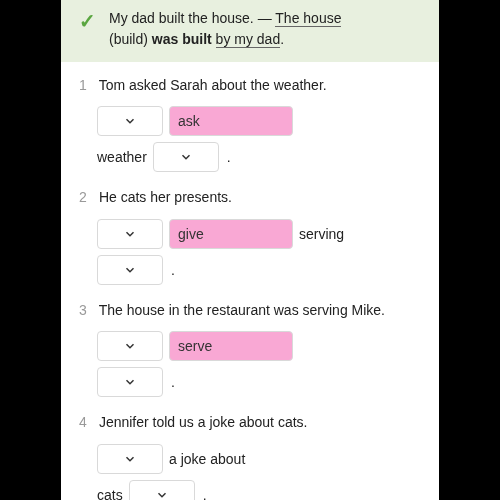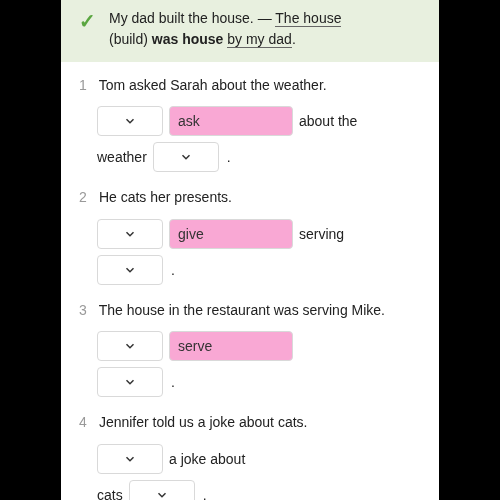--- a/index.html
+++ b/index.html
@@ -81,35 +81,34 @@
   </style>
 </head>
 <body>
 
 <div class="page">
 
   <div class="example">
     <span class="checkmark">✓</span>
     <span>My dad built the house. — </span><span class="u">The house</span>
     <br>
-    <span>(build) </span><b>was house</b><span> </span><span class="u">by my dad</span><span>.</span>
+    <span>(build) </span><b>was built</b><span> </span><span class="u">by my dad</span><span>.</span>
   </div>
 
   <div class="question">
     <span class="qnum">1</span>
     <span>Tom asked Sarah about the weather.</span>
   </div>
   <div class="answer-line">
     <span class="dropdown">
       <svg viewBox="0 0 24 24" fill="none" stroke="#333" stroke-width="2.5">
           <polyline points="6 9 12 15 18 9"></polyline>
         </svg>
     </span>
     <span class="input-like">ask</span>
-    <span class="static">about the</span>
   </div>
   <div class="answer-line">
     <span class="static">weather</span>
     <span class="dropdown">
       <svg viewBox="0 0 24 24" fill="none" stroke="#333" stroke-width="2.5">
           <polyline points="6 9 12 15 18 9"></polyline>
         </svg>
     </span>
     <span class="period">.</span>
   </div>

